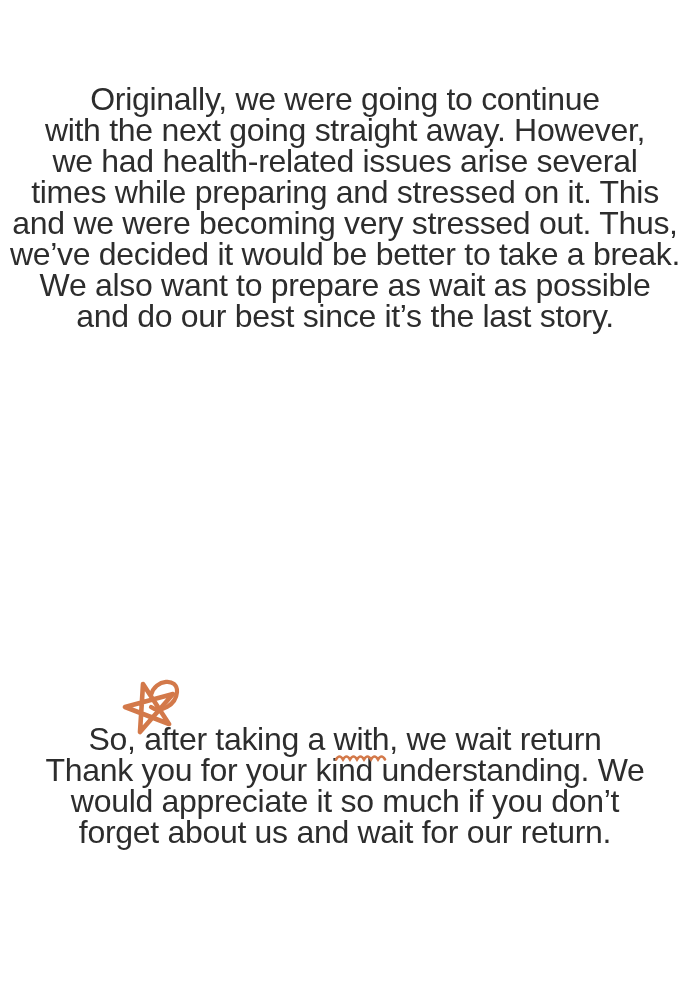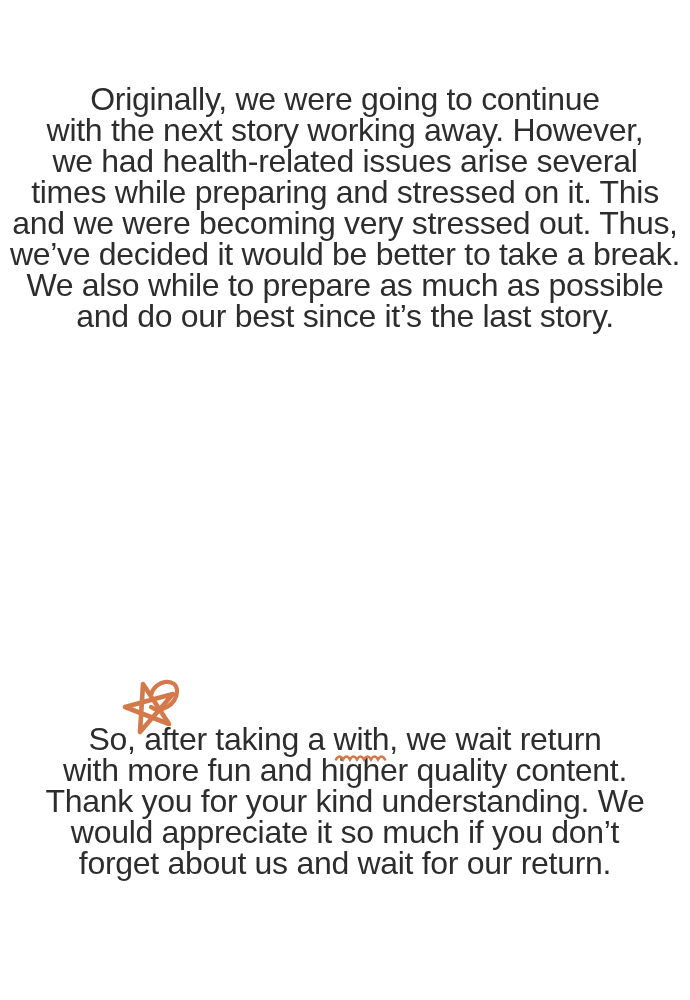--- a/index.html
+++ b/index.html
@@ -49,37 +49,36 @@
     height: 60px;
     color: var(--accent);
   }
   .star-wrap svg { display: block; width: 100%; height: 100%; }
 </style>
 </head>
 <body>
 
 <div class="note-para" id="para1">
   <span class="line">Originally, we were going to continue</span>
-  <span class="line">with the next story working away. However,</span>
+  <span class="line">with the next going straight away. However,</span>
   <span class="line">we had health-related issues arise several</span>
   <span class="line">times while preparing and stressed on it. This</span>
   <span class="line">and we were becoming very stressed out. Thus,</span>
   <span class="line">we’ve decided it would be better to take a break.</span>
-  <span class="line">We also while to prepare as much as possible</span>
+  <span class="line">We also want to prepare as wait as possible</span>
   <span class="line">and do our best since it’s the last story.</span>
 </div>
 
 <div class="star-wrap">
   <svg viewBox="0 0 60 60" fill="none" xmlns="http://www.w3.org/2000/svg">
     <path d="M21 9 L47 49 L3 32 L51 19 L18 57 Z" stroke="currentColor" stroke-width="4.6" stroke-linecap="round" stroke-linejoin="round" fill="none"></path>
     <path d="M29 20 C 33 4, 56 2, 55 17 C 54 30, 38 39, 29 32" stroke="currentColor" stroke-width="4.2" stroke-linecap="round" fill="none"></path>
   </svg>
 </div>
 
 <div class="note-para" id="para2">
   <span class="line"><span>So, after taking a </span><span class="squiggle-word"><span>with,</span><svg class="wave-svg" width="58" height="12" viewBox="0 0 58 12">
           <path d="M3 8.5 Q6.5 2.5 10 8.5 Q13.5 2.5 17 8.5 Q20.5 2.5 24 8.5 Q27.5 2.5 31 8.5 Q34.5 2.5 38 8.5 Q41.5 2.5 45 8.5 Q48.5 2.5 52 8.5" stroke="currentColor" stroke-width="2.6" stroke-linecap="round" fill="none"></path>
         </svg></span><span> we wait return</span></span>
-  <span class="line">with more fun and higher quality content.</span>
   <span class="line">Thank you for your kind understanding. We</span>
   <span class="line">would appreciate it so much if you don’t</span>
   <span class="line">forget about us and wait for our return.</span>
 </div>
 
 </body></html>

